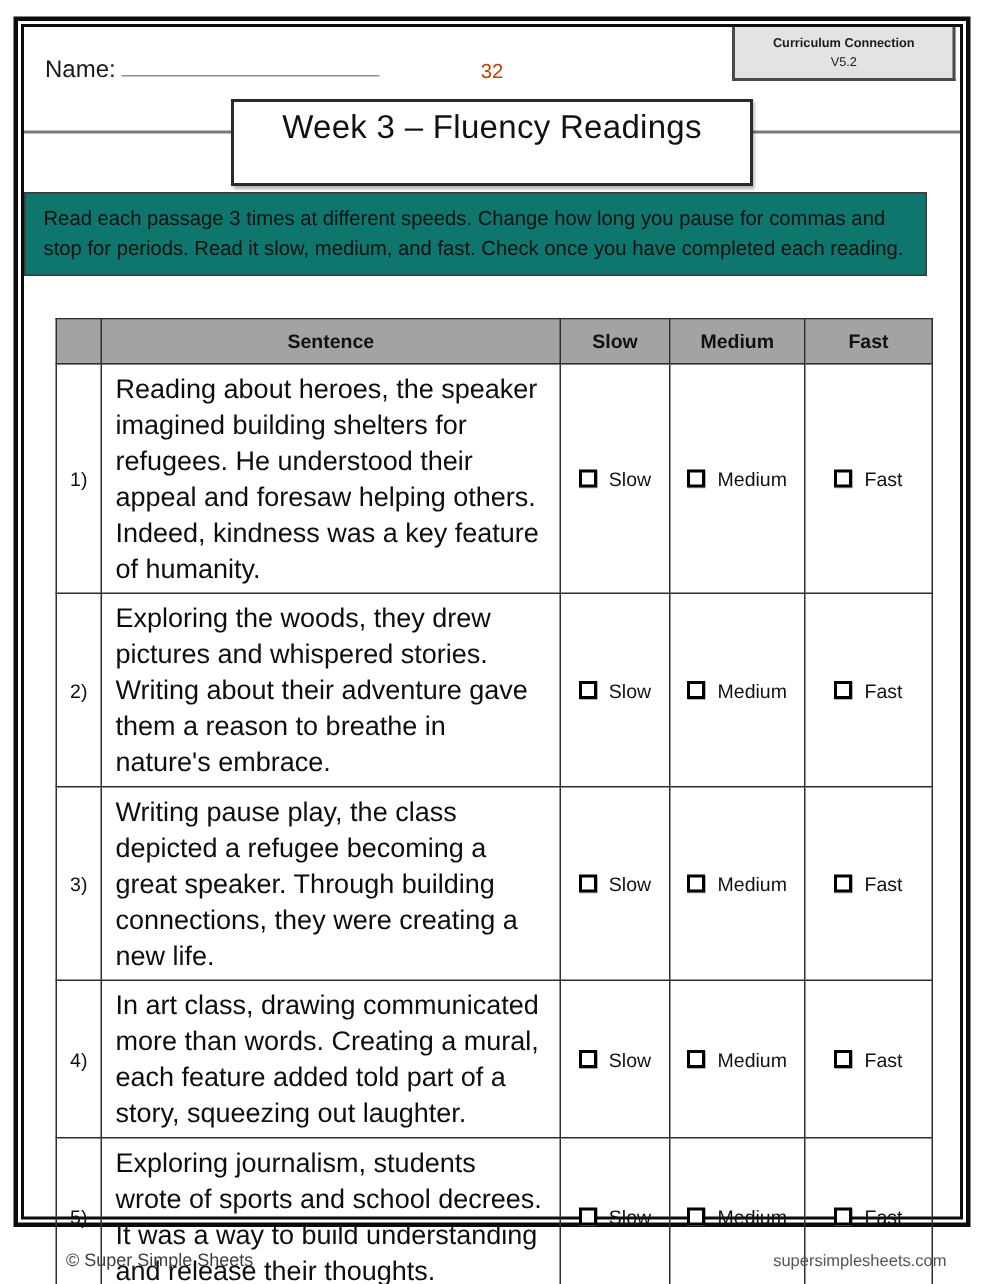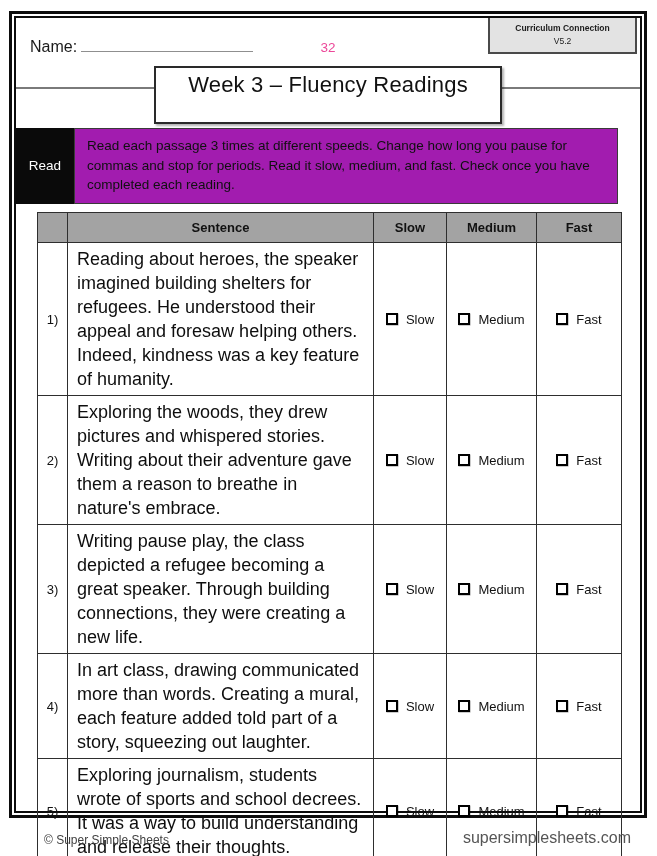--- a/index.html
+++ b/index.html
@@ -17,21 +17,21 @@
   }
 
   
   .name-block { position:absolute; left:14px; top:20px; font-size:16px; color:#1a1a1a; }
   .name-line {
     display:inline-block; width:172px; height:12px;
     border-bottom:1.5px solid #8f8f8f; margin-left:4px;
   }
   .page-number {
     position:absolute; top:22px; left:0; right:0; text-align:center;
-    font-size:13.5px; color:#ec4899;
+    font-size:13.5px; color:#c2410c;
   }
   .badge {
     position:absolute; top:0; right:3px; width:141px;
     background:#e3e3e3; border:2px solid #4a4a4a; border-top:none;
     text-align:center; padding:4px 2px 4px; font-size:8.5px; color:#1c1c1c; line-height:1.5;
   }
   .badge-line1 { font-weight:bold; }
 
   
   .banner { position:absolute; top:48px; left:0; right:0; height:42px; }
@@ -43,21 +43,21 @@
     font-size:22px; font-weight:normal; letter-spacing:0.2px;
   }
 
   
   .read-section { position:absolute; top:110px; left:0; right:22px; display:flex; align-items:stretch; }
   .read-label {
     flex:none; width:58px; background:#0a0a0a; color:#fff;
     display:flex; align-items:center; justify-content:center; font-size:13.5px;
   }
   .read-text {
-    flex:1; background:#a21caf; border:1.5px solid #3a3a3a;
+    flex:1; background:#0f766e; border:1.5px solid #3a3a3a;
     padding:7px 12px 8px; font-size:13.5px; line-height:1.45; color:#101010;
   }
 
   
   .table-wrap { position:absolute; top:194px; left:21px; right:18px; }
   table.fluency { width:100%; border-collapse:collapse; table-layout:fixed; }
   .fluency th, .fluency td { border:1.5px solid #2e2e2e; }
   .fluency th {
     background:#a3a3a3; font-size:13px; font-weight:bold;
     padding:7px 2px; color:#111;
@@ -66,21 +66,21 @@
   td.sentence-cell { padding:4px 8px 4px 9px; font-size:18px; line-height:24px; color:#0e0e0e; }
   td.check-cell { text-align:center; font-size:13px; white-space:nowrap; color:#111; }
   .checkbox {
     display:inline-block; width:8px; height:8px; border:2px solid #000;
     margin-right:8px; vertical-align:-1px; background:#fff;
     box-shadow:0.5px 0.5px 0 rgba(0,0,0,0.4);
   }
 
   
   .footer-left  { position:absolute; left:44px;  bottom:9px; font-size:12px; color:#3f3f3f; }
-  .footer-right { position:absolute; right:26px; bottom:9px; font-size:16px; color:#555555; }
+  .footer-right { position:absolute; right:26px; bottom:9px; font-size:11px; color:#555555; }
 </style>
 </head>
 <body>
 
 <div class="page-outer">
   <div class="page-inner">
 
     <div class="name-block">
       <span>Name:</span><span class="name-line"></span>
     </div>
@@ -91,21 +91,20 @@
       <div class="badge-line1">Curriculum Connection</div>
       <div class="badge-line2">V5.2</div>
     </div>
 
     <div class="banner">
       <div class="banner-line"></div>
       <div class="title-box">Week 3 – Fluency Readings</div>
     </div>
 
     <div class="read-section">
-      <div class="read-label">Read</div>
       <div class="read-text">Read each passage 3 times at different speeds. Change how long you pause for commas and stop for periods. Read it slow, medium, and fast. Check once you have completed each reading.</div>
     </div>
 
     <div class="table-wrap">
       <table class="fluency">
         <colgroup>
           <col style="width:30px">
             <col>
             <col style="width:73px">
             <col style="width:90px">

